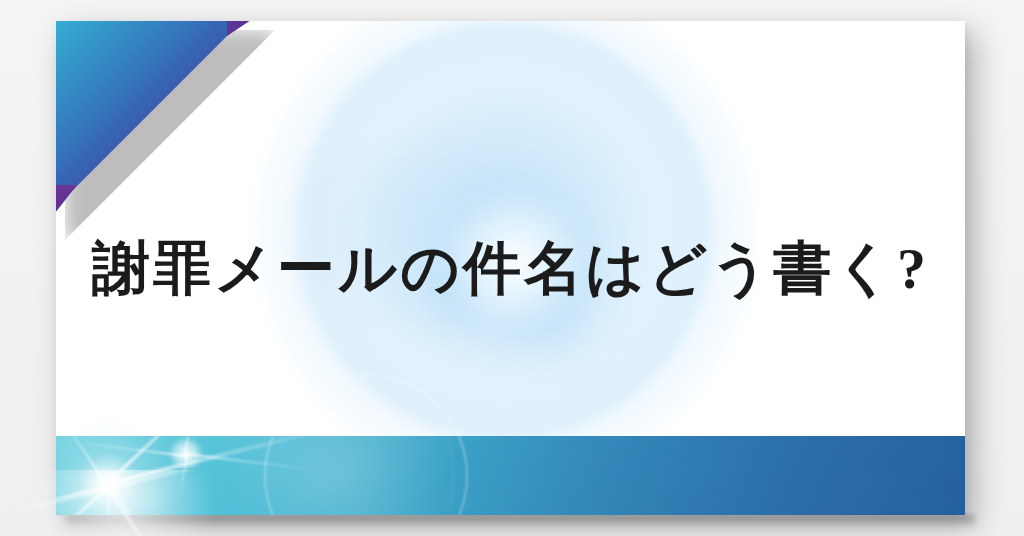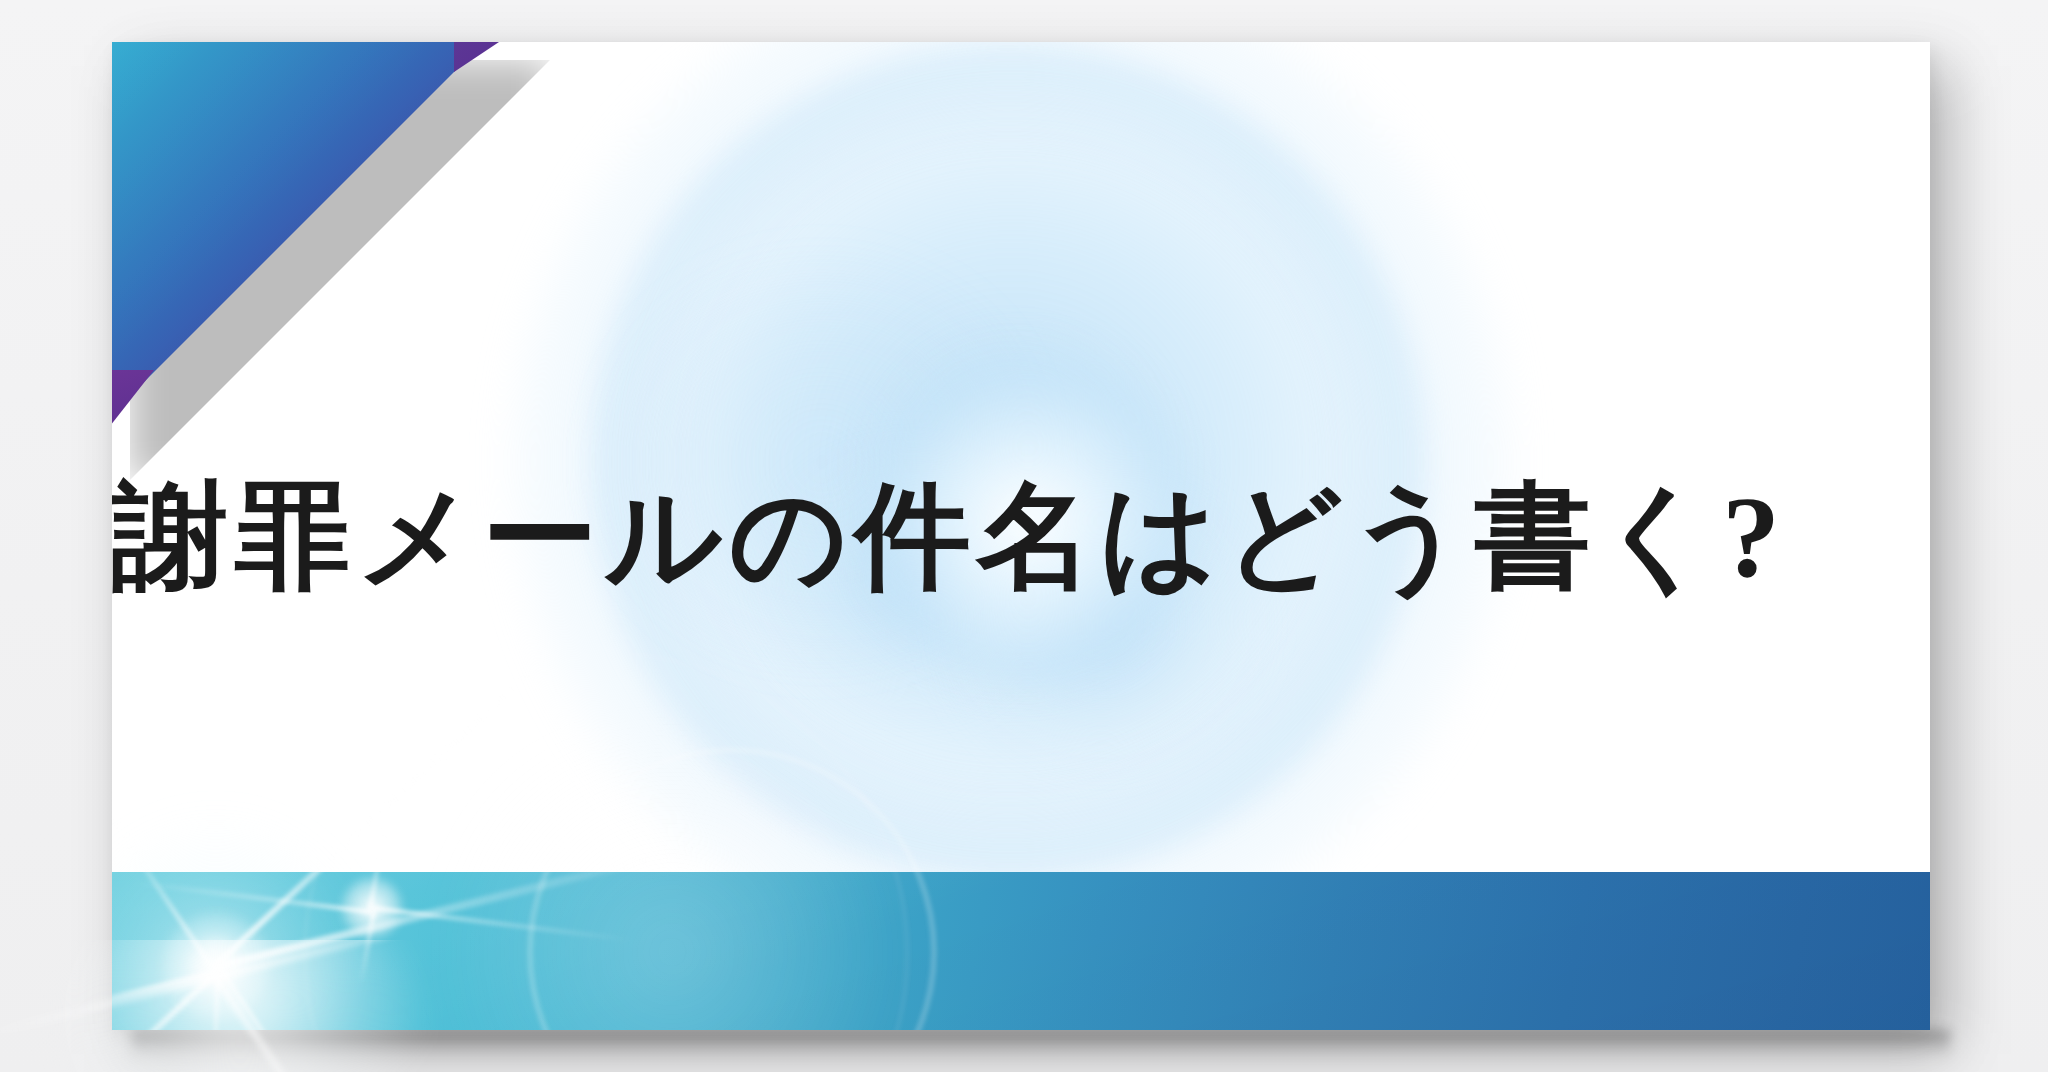--- a/index.html
+++ b/index.html
@@ -209,21 +209,21 @@
     clip-path: polygon(0 0, 100% 0, 0 100%);
     z-index: 5;
   }
 
   
   .title {
     position: absolute;
     left: 0;
     right: 0;
     top: 215px;
-    text-align: left;
+    text-align: center;
     color: #1b1b1b;
     font-family: "Liberation Serif", "DejaVu Serif", serif;
     font-size: 58px;
     line-height: 1.15;
     font-weight: 700;
     letter-spacing: 0.055em;
     white-space: nowrap;
     z-index: 6;
   }
 

